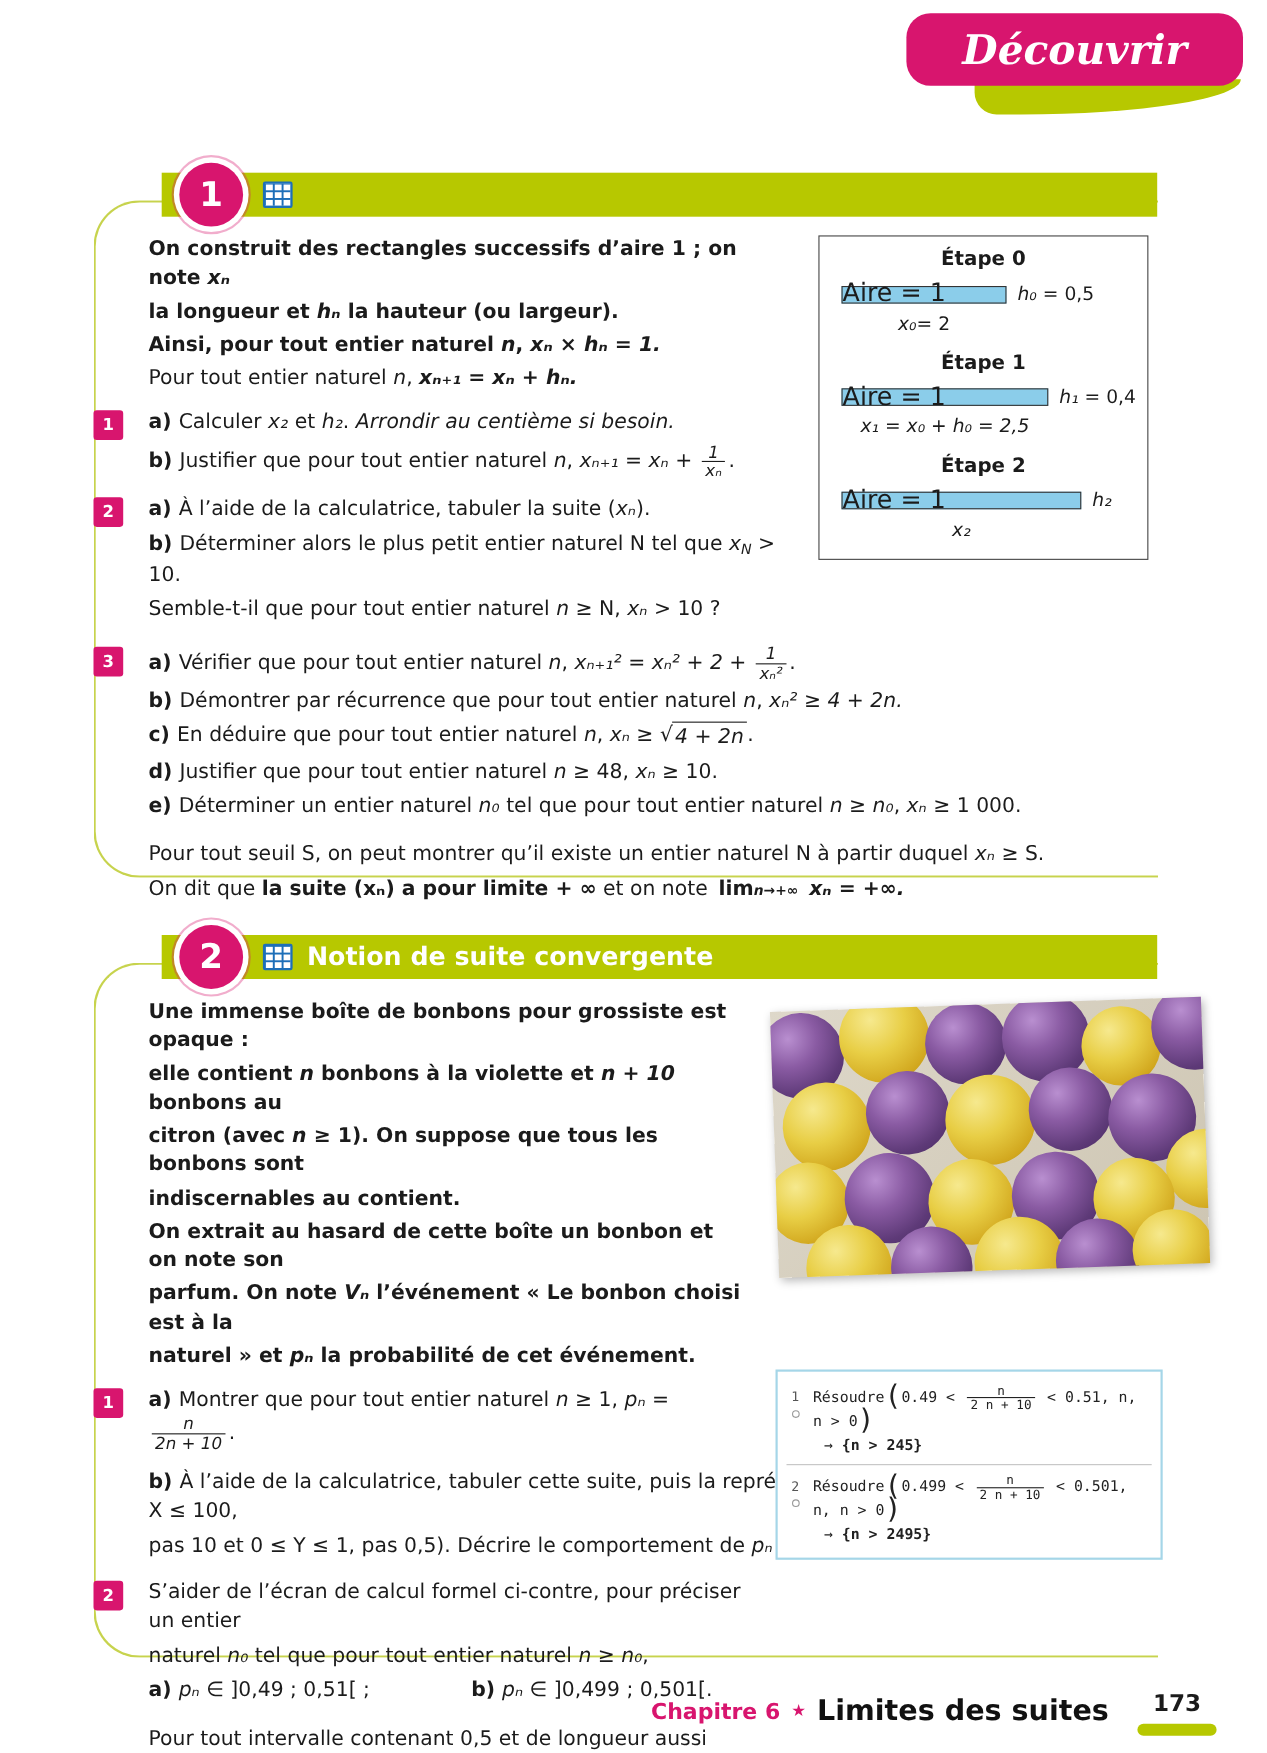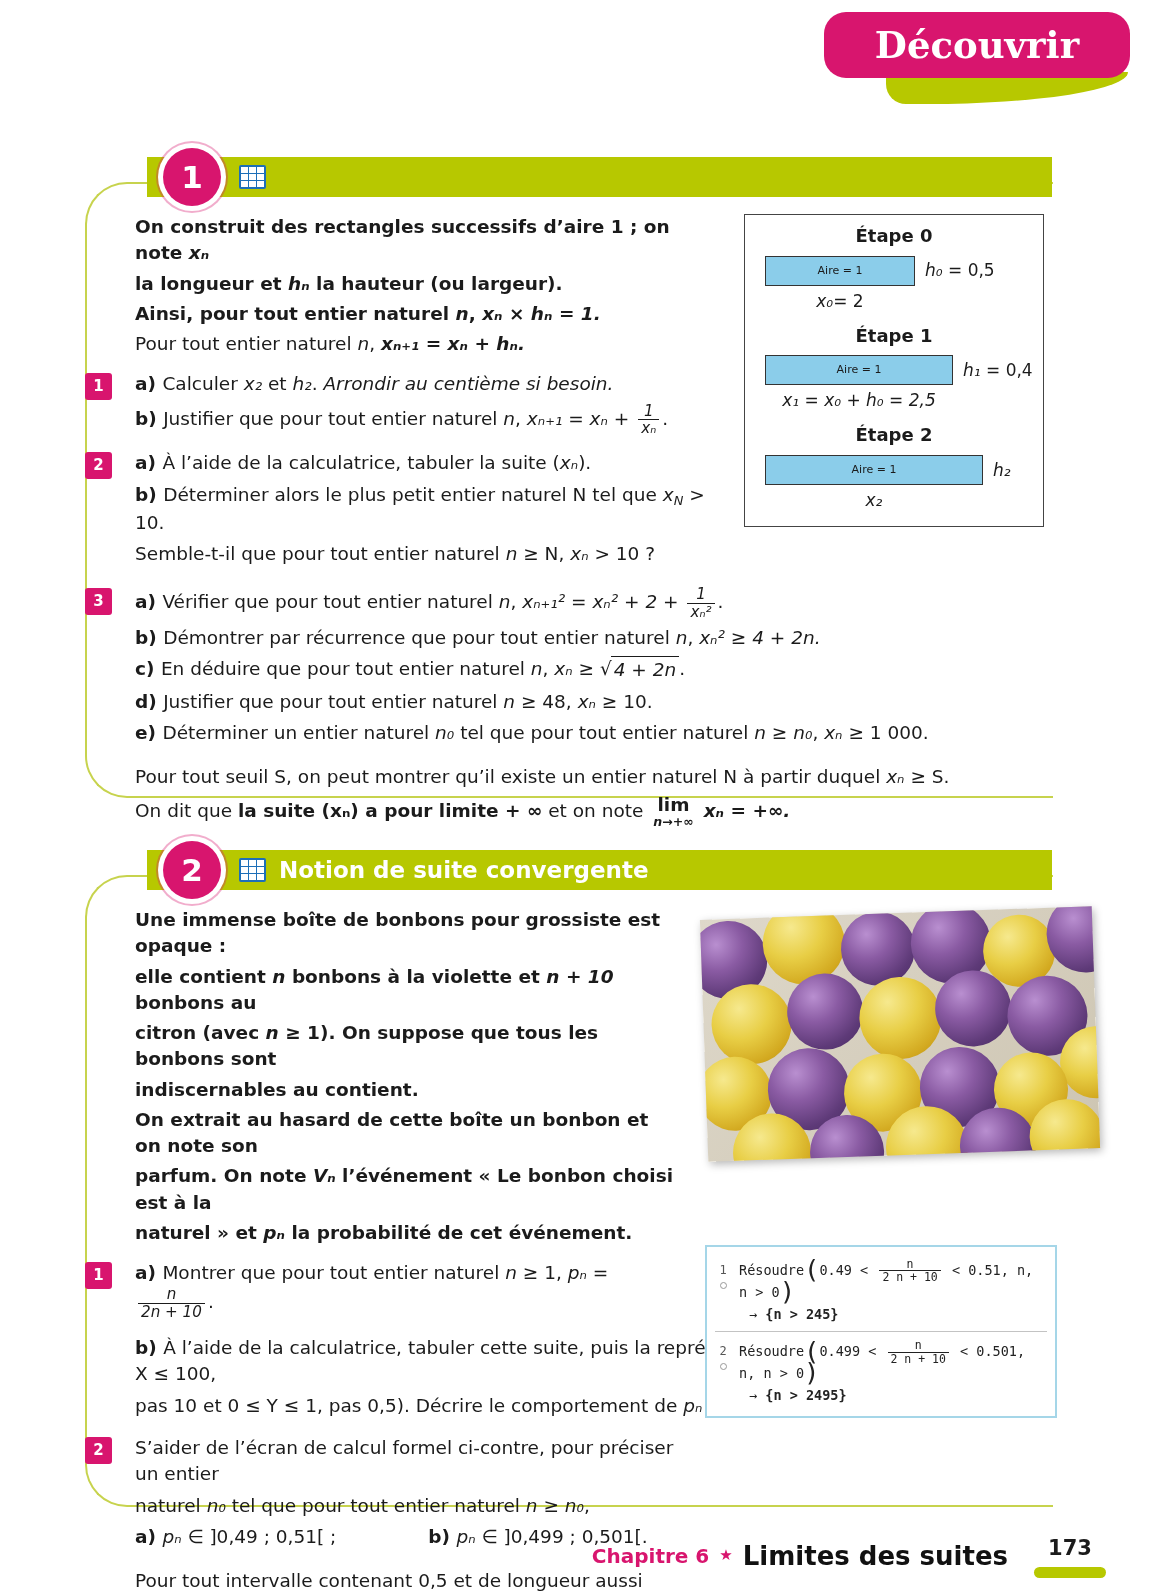--- a/index.html
+++ b/index.html
@@ -5,21 +5,21 @@
   *{margin:0;padding:0;box-sizing:border-box}
   html,body{background:#fff}
   body{width:1152px;height:1594px;font-family:"DejaVu Sans","Liberation Sans",sans-serif;color:#1b1b1b}
   .page{position:relative;width:1152px;height:1594px;overflow:hidden;background:#fff;font-size:18.5px;line-height:1.42}
 
   
   .banner-swoosh{position:absolute;top:72px;right:24px;width:242px;height:32px;background:#b7c800;
     border-radius:0 0 200px 20px / 0 0 32px 20px;z-index:1}
   .banner{position:absolute;top:12px;right:22px;width:306px;height:66px;background:#d8156e;border-radius:22px;
     display:flex;align-items:center;justify-content:center;z-index:2}
-  .banner span{color:#fff;font-family:"DejaVu Serif","Liberation Serif",serif;font-weight:bold;font-size:37px}
+  .banner span{color:#fff;font-family:"DejaVu Serif","Liberation Serif",serif;font-style:italic;font-weight:bold;font-size:37px}
 
   
   .activity{position:absolute;left:85px;width:980px}
   .act1{top:150px;height:650px}
   .act2{top:843px;height:666px}
   .frame{position:absolute;left:0;top:32px;width:968px;bottom:2px;border:2.5px solid #c7d34d;border-right:none;
     border-radius:42px 0 0 42px;pointer-events:none}
   .act-header{position:relative;height:50px;z-index:3}
   .bar{position:absolute;left:62px;right:13px;top:7px;height:40px;background:#b7c800;display:flex;align-items:center;gap:13px;padding-left:92px}
   .act-title{color:#fff;font-size:23px;font-weight:bold;line-height:1}
@@ -48,33 +48,33 @@
   .seg-i{font-style:italic}
   .seg-bi{font-weight:700;font-style:italic}
   .seg-m{font-style:italic}
   .seg-bm{font-weight:700;font-style:italic}
   .seg-sub{font-style:italic;font-size:.7em;vertical-align:-.3em}
   .seg-gap{display:inline-block;width:92px}
   .seg-bigp{font-size:1.9em;font-weight:300;vertical-align:middle;line-height:0;position:relative;top:-.06em}
   .frac{display:inline-flex;flex-direction:column;align-items:center;vertical-align:middle;margin:0 3px;line-height:1.08}
   .frac .num{font-size:.82em;padding:0 3px}
   .frac .den{font-size:.82em;border-top:1.3px solid currentColor;padding:0 3px}
-  .lim{display:inline-flex;flex-direction:column;align-items:center;vertical-align:middle;margin:0 4px;line-height:1}
+  .lim{display:inline-flex;flex-direction:row;align-items:center;vertical-align:middle;margin:0 4px;line-height:1}
   .lim-top{font-weight:700}
   .lim-bot{font-weight:700;font-style:italic;font-size:.68em;margin-top:1px}
   .sqrt{display:inline-flex;align-items:flex-start}
   .sqrt .rad{font-style:normal;margin-right:-1px}
   .sqrt .radicand{border-top:1.4px solid currentColor;padding:0 3px}
 
   
   .diagram{flex:0 0 300px;border:1.5px solid #444;background:#fff;padding:8px 6px 12px;align-self:flex-start}
   .step + .step{margin-top:10px}
   .step-title{font-weight:bold;text-align:center;font-size:18px;margin-bottom:7px}
   .step-rectrow{display:flex;align-items:center;gap:10px;margin-left:14px}
-  .rect{height:30px;background:#8bcdea;border:1.2px solid #333;display:flex;align-items:center;justify-content:center;font-size:11px}
+  .rect{height:16px;background:#8bcdea;border:1.2px solid #333;display:flex;align-items:center;justify-content:flex-start;font-size:23px}
   .h-label{font-size:17px;white-space:nowrap}
   .x-label{display:flex;justify-content:center;white-space:nowrap;font-size:17px;margin:3px 0 2px 14px}
 
   
   .photocol{flex:1;display:flex;justify-content:center;align-items:flex-start}
   .photo{position:relative;width:392px;height:242px;margin-top:6px;transform:rotate(-2deg);
     background:linear-gradient(135deg,#ded8ca,#cdc5b2);box-shadow:2px 3px 9px rgba(0,0,0,.28);overflow:hidden}
   .candy{position:absolute;border-radius:50%}
   .candy.p{background:radial-gradient(circle at 35% 30%,#b98fd0 0%,#8a5ba3 35%,#5e3a78 70%,#472960 100%)}
   .candy.y{background:radial-gradient(circle at 35% 30%,#f6e98e 0%,#e8ce45 40%,#d2a81f 75%,#b08a14 100%)}

